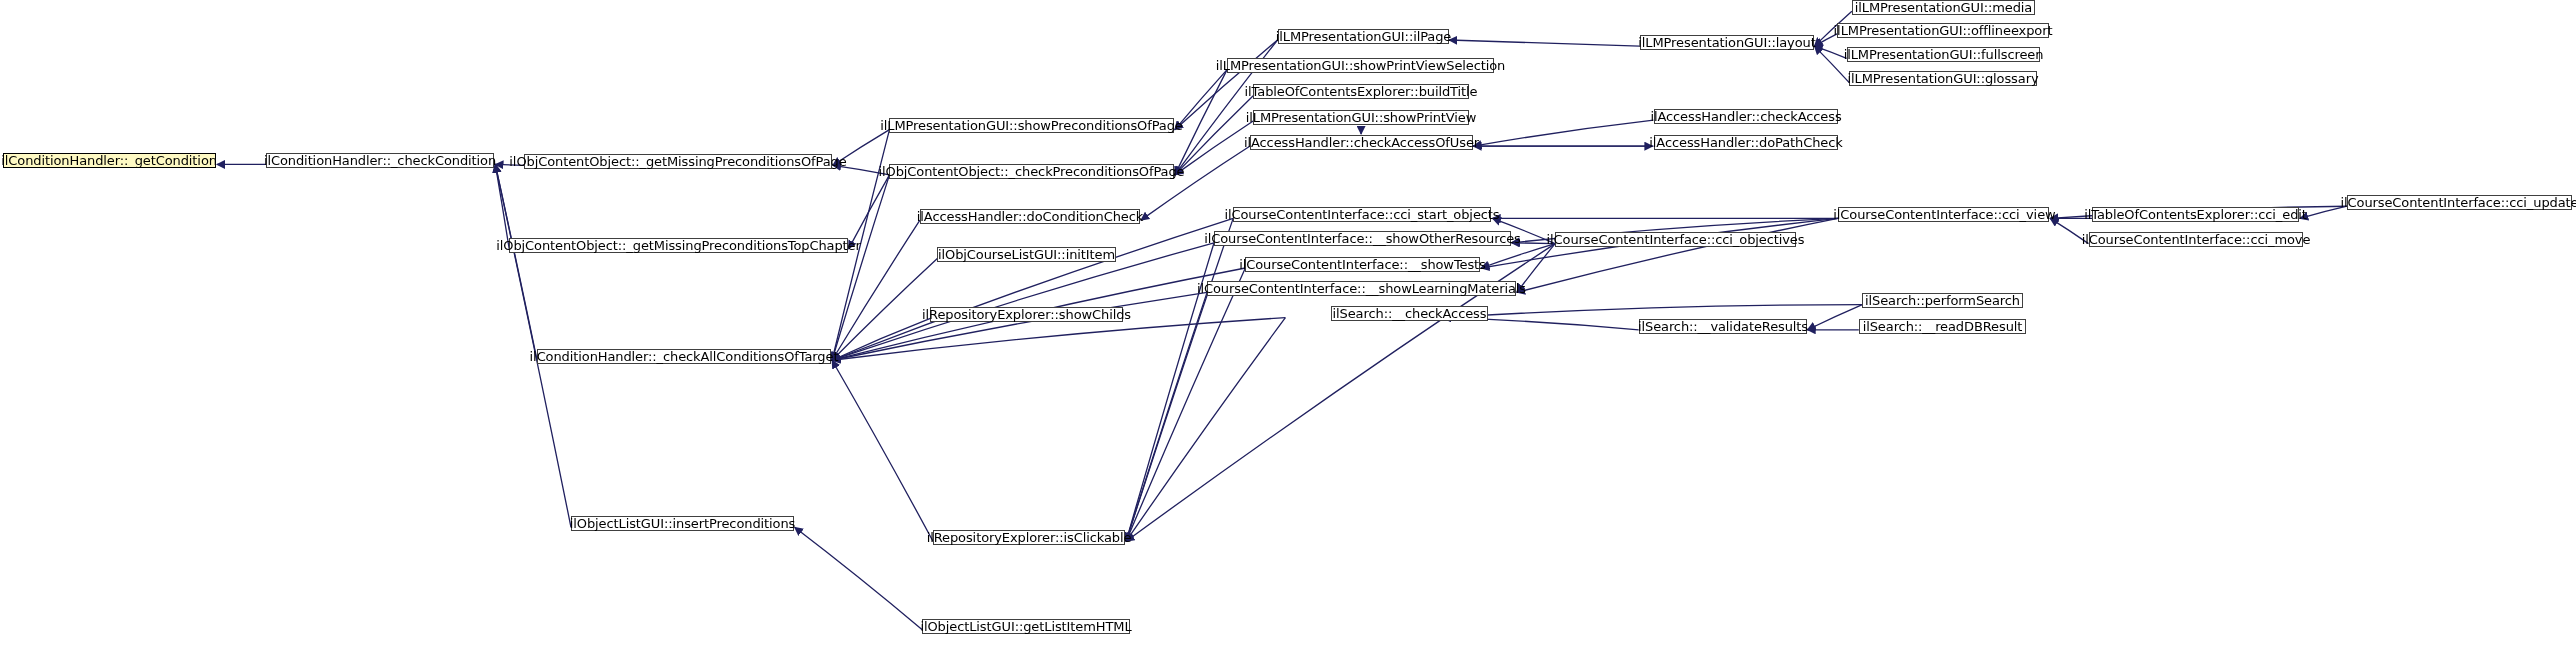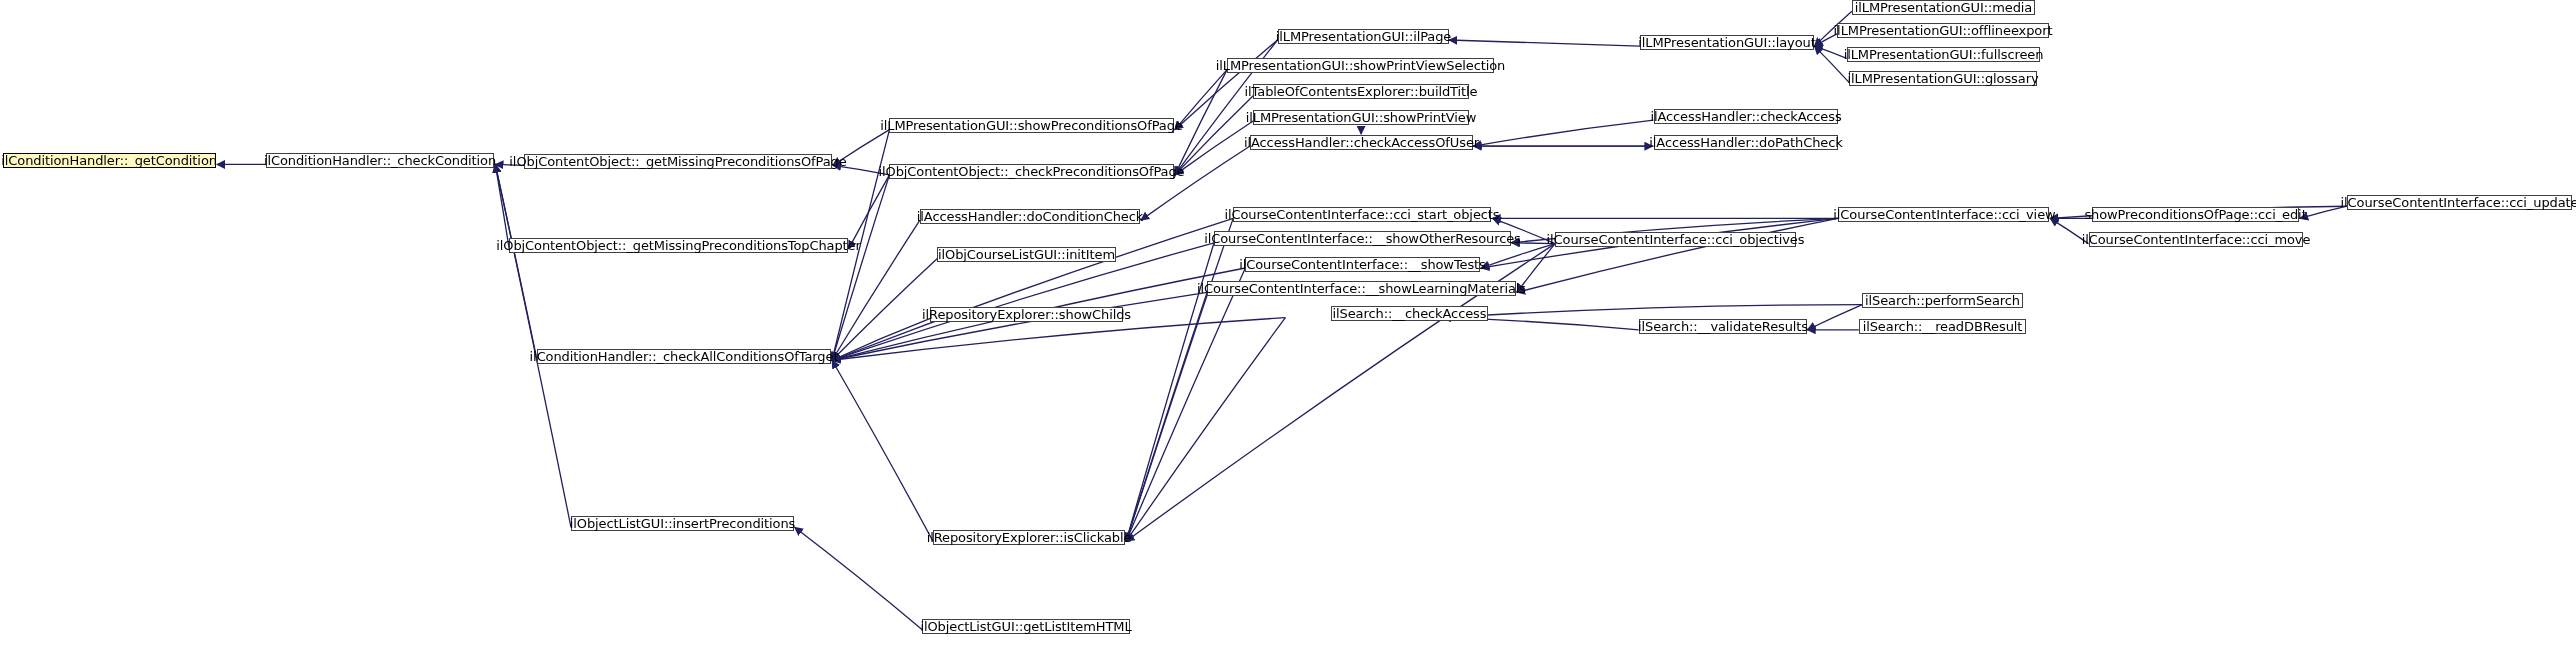--- a/index.html
+++ b/index.html
@@ -144,18 +144,18 @@
       <div class="node" style="left: 1233px; top: 207px; width: 258px;">ilCourseContentInterface::cci_start_objects</div>
       <div class="node" style="left: 1214px; top: 231px; width: 297px;">ilCourseContentInterface::__showOtherResources</div>
       <div class="node" style="left: 1245px; top: 257px; width: 235px;">ilCourseContentInterface::__showTests</div>
       <div class="node" style="left: 1207px; top: 281px; width: 309px;">ilCourseContentInterface::__showLearningMaterials</div>
       <div class="node" style="left: 1331px; top: 306px; width: 157px;">ilSearch::__checkAccess</div>
       <div class="node" style="left: 1555px; top: 232px; width: 241px;">ilCourseContentInterface::cci_objectives</div>
       <div class="node" style="left: 1862px; top: 293px; width: 161px;">ilSearch::performSearch</div>
       <div class="node" style="left: 1859px; top: 319px; width: 167px;">ilSearch::__readDBResult</div>
       <div class="node" style="left: 1639px; top: 319px; width: 168px;">ilSearch::__validateResults</div>
       <div class="node" style="left: 1838px; top: 207px; width: 211px; padding-left: 8px;">ilCourseContentInterface::cci_view</div>
-      <div class="node" style="left: 2092px; top: 207px; width: 207px;">showPreconditionsOfPage::cci_edit</div>
+      <div class="node" style="left: 2092px; top: 207px; width: 207px;">ilTableOfContentsExplorer::cci_edit</div>
       <div class="node" style="left: 2089px; top: 232px; width: 214px;">ilCourseContentInterface::cci_move</div>
       <div class="node" style="left: 2347px; top: 195px; width: 225px;">ilCourseContentInterface::cci_update</div>
     </div>
 </div>
 
 
 </body></html>

